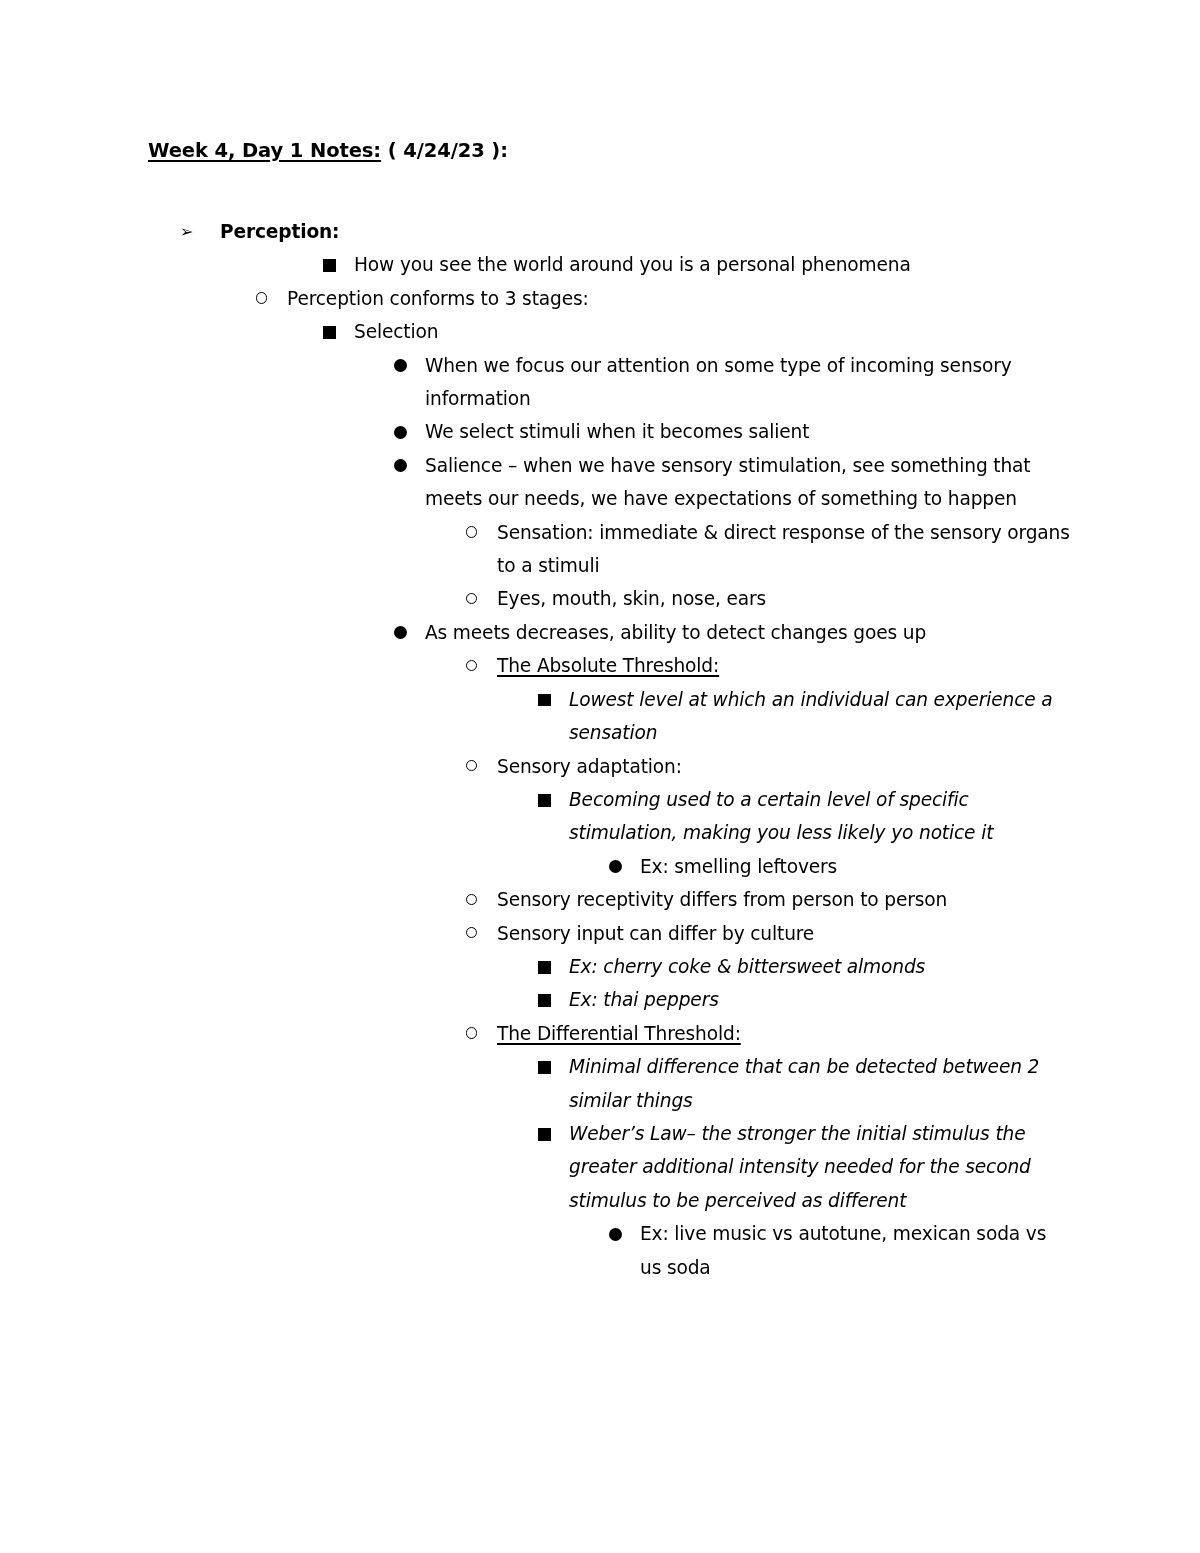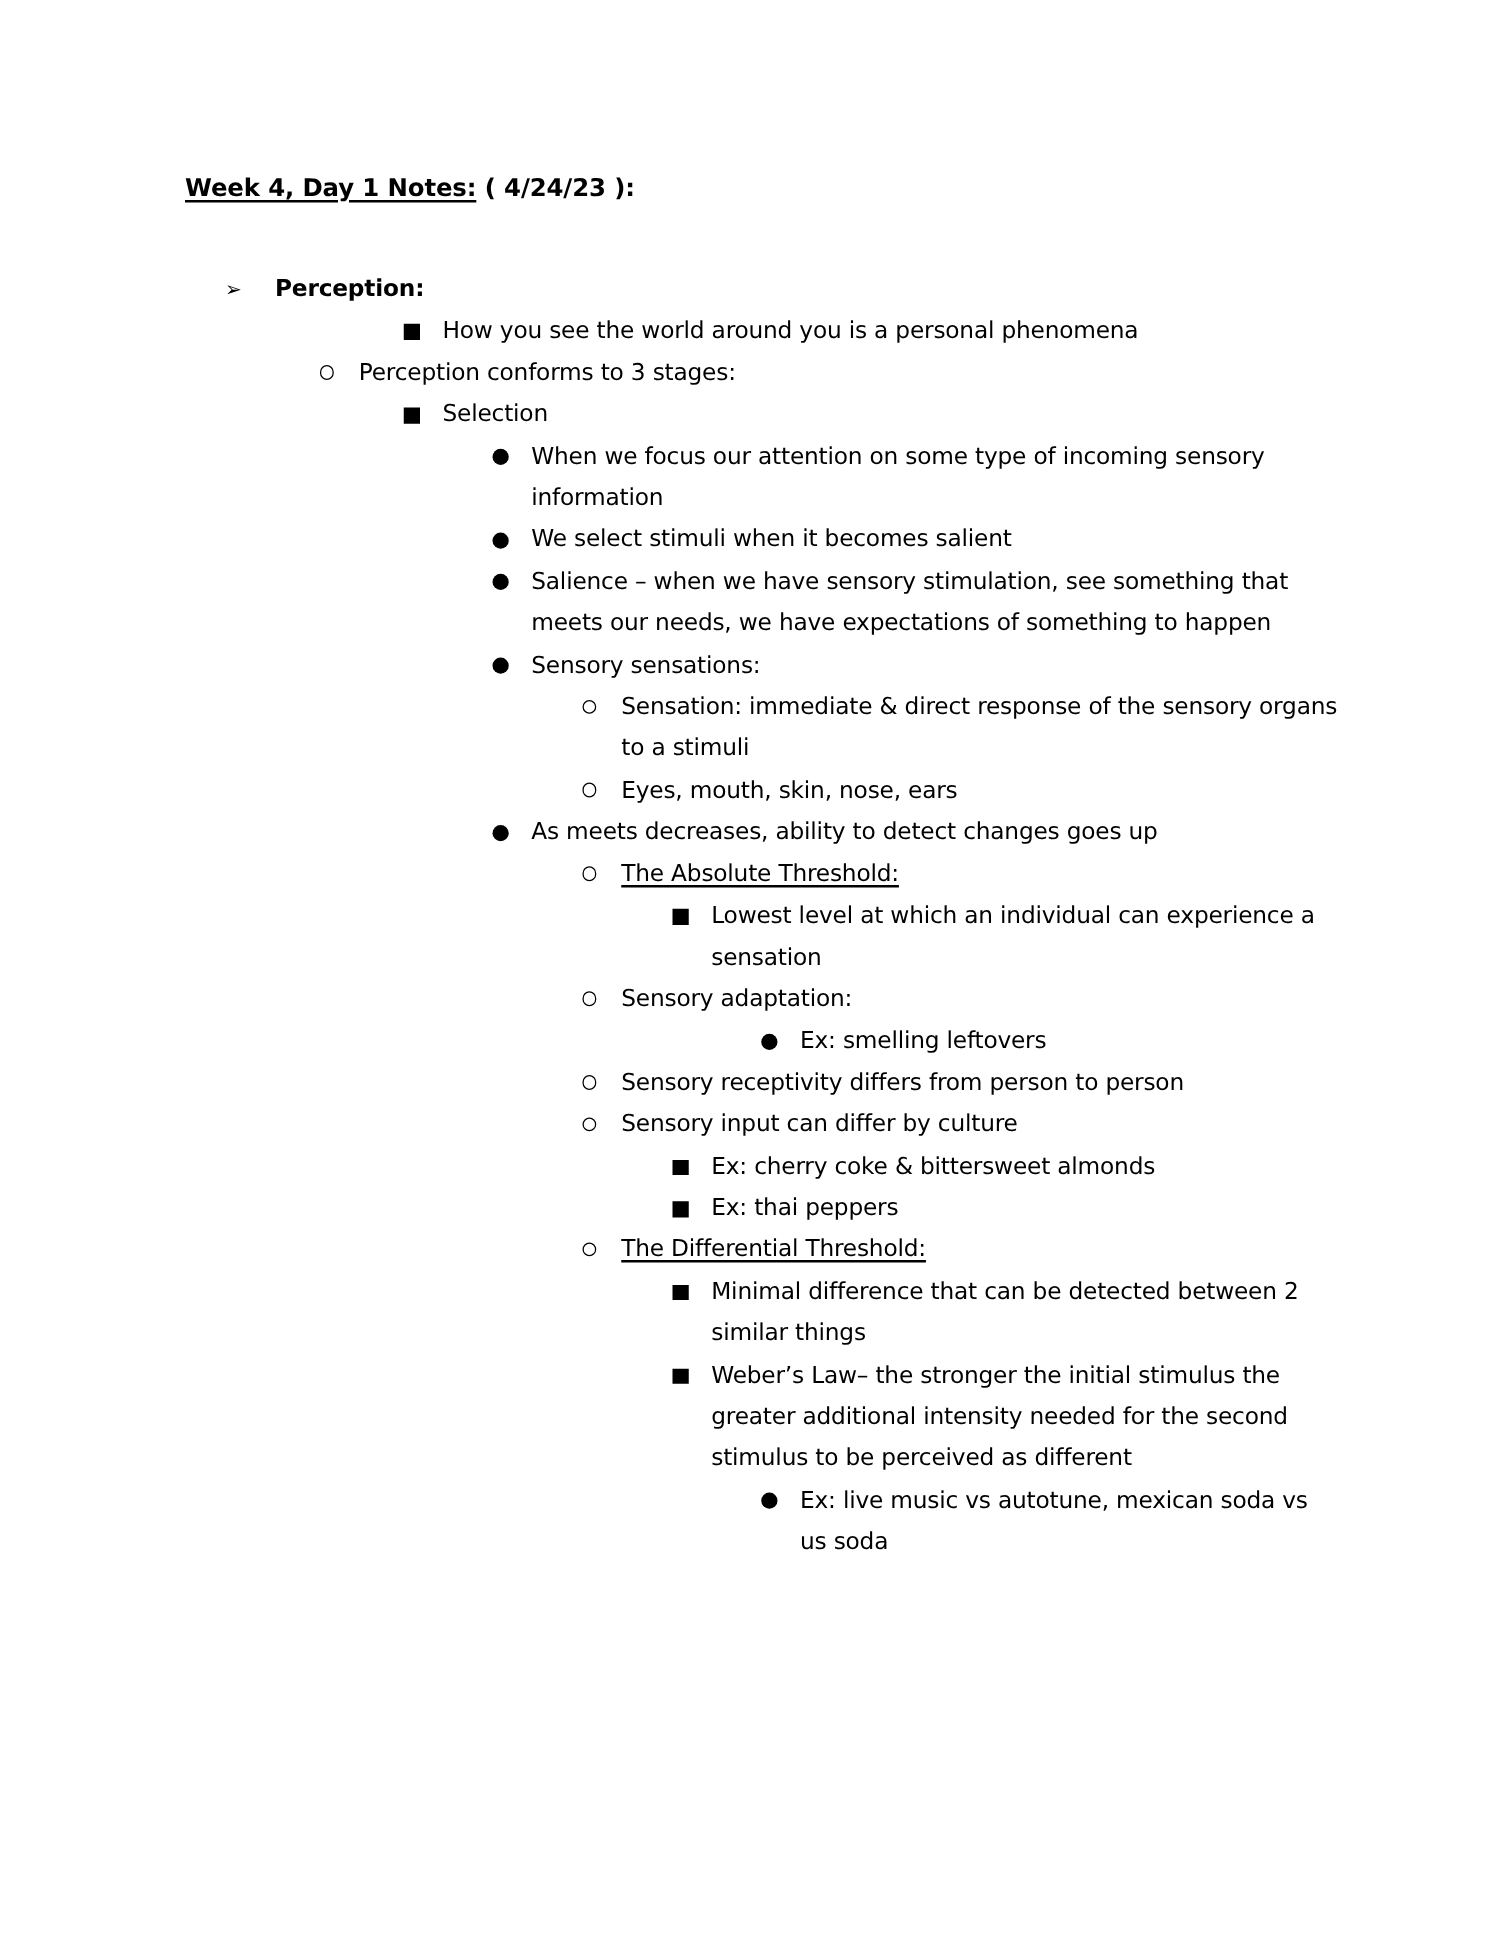--- a/index.html
+++ b/index.html
@@ -107,21 +107,21 @@
   .lvl5 { margin-left: 317px; padding-left: 32px; }
   .lvl6 { margin-left: 389px; padding-left: 32px; }
   .lvl7 { margin-left: 460px; padding-left: 32px; }
 
   
   .lvl1 .txt { max-width: 860px; margin-top: 48px; }
   .lvl2 .txt { max-width: 790px; }
   .lvl3 .txt { max-width: 725px; }
   .lvl4 .txt { max-width: 660px; }
   .lvl5 .txt { max-width: 590px; }
-  .lvl6 .txt { max-width: 520px; }
+  .lvl6 .txt { max-width: 520px; font-style: italic; }
   .lvl7 .txt { max-width: 450px; }
 
   .bold { font-weight: bold; }
   .u {
     text-decoration: underline;
     text-underline-offset: 3px;
     text-decoration-thickness: 1.6px;
   }
 </style>
 </head>
@@ -153,24 +153,20 @@
         <span class="txt">When we focus our attention on some type of incoming sensory information</span>
       </div>
       <div class="row lvl4">
         <span class="marker m-dot"></span>
         <span class="txt">We select stimuli when it becomes salient</span>
       </div>
       <div class="row lvl4">
         <span class="marker m-dot"></span>
         <span class="txt">Salience – when we have sensory stimulation, see something that meets our needs, we have expectations of something to happen</span>
       </div>
-      <div class="row lvl4">
-        <span class="marker m-dot"></span>
-        <span class="txt">Sensory sensations:</span>
-      </div>
       <div class="row lvl5">
         <span class="marker m-hollow"></span>
         <span class="txt">Sensation: immediate &amp; direct response of the sensory organs to a stimuli</span>
       </div>
       <div class="row lvl5">
         <span class="marker m-hollow"></span>
         <span class="txt">Eyes, mouth, skin, nose, ears</span>
       </div>
       <div class="row lvl4">
         <span class="marker m-dot"></span>
@@ -181,20 +177,24 @@
         <span class="txt u">The Absolute Threshold:</span>
       </div>
       <div class="row lvl6">
         <span class="marker m-square"></span>
         <span class="txt">Lowest level at which an individual can experience a sensation</span>
       </div>
       <div class="row lvl5">
         <span class="marker m-hollow"></span>
         <span class="txt">Sensory adaptation:</span>
       </div>
+      <div class="row lvl6">
+        <span class="marker m-square"></span>
+        <span class="txt">Becoming used to a certain level of specific stimulation, making you less likely yo notice it</span>
+      </div>
       <div class="row lvl7">
         <span class="marker m-dot"></span>
         <span class="txt">Ex: smelling leftovers</span>
       </div>
       <div class="row lvl5">
         <span class="marker m-hollow"></span>
         <span class="txt">Sensory receptivity differs from person to person</span>
       </div>
       <div class="row lvl5">
         <span class="marker m-hollow"></span>

